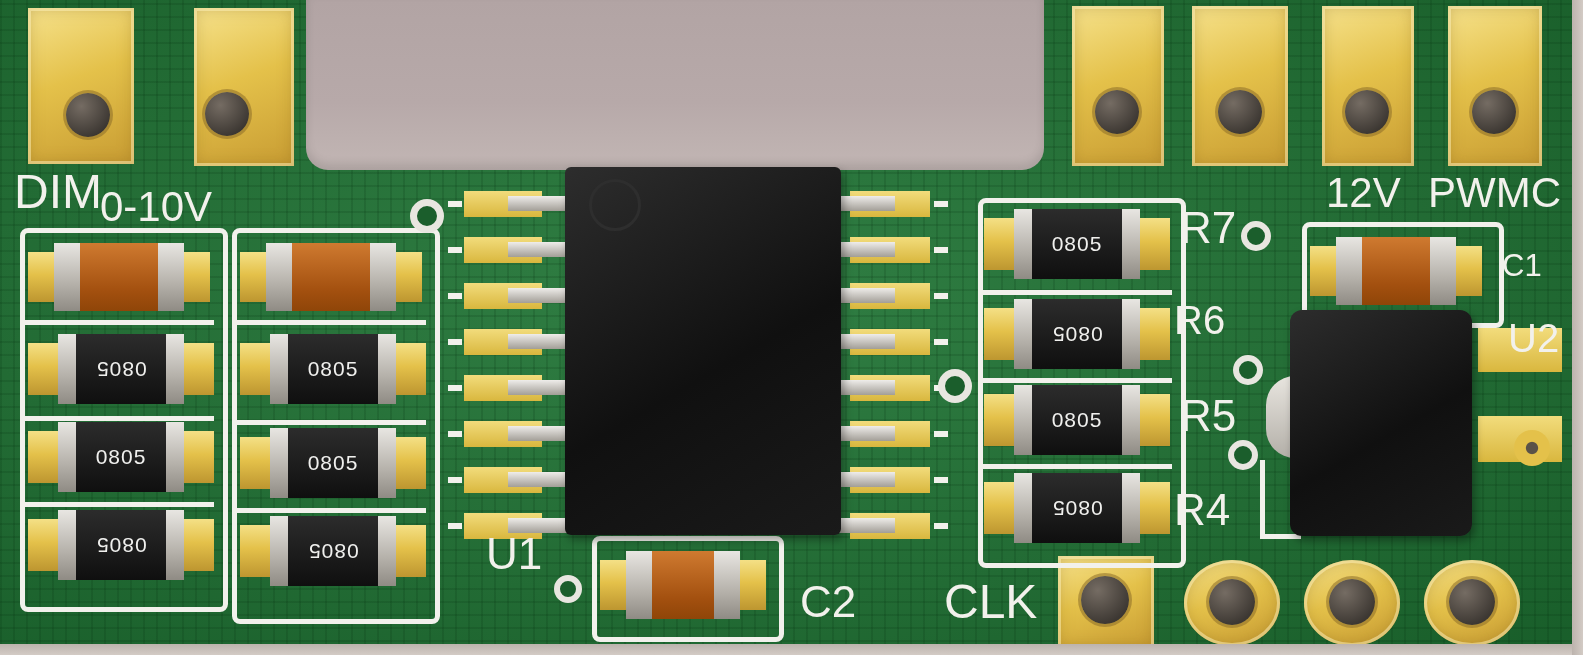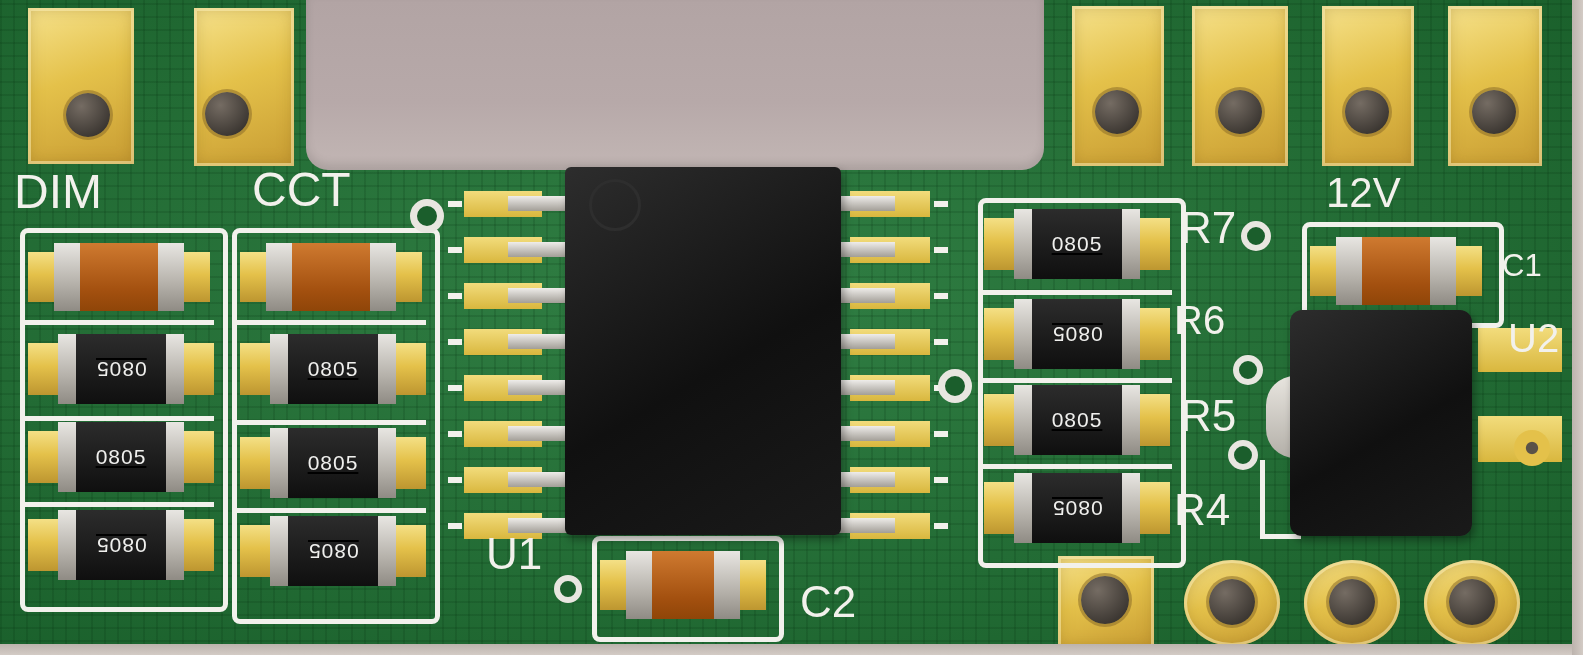--- a/index.html
+++ b/index.html
@@ -28,21 +28,21 @@
         box-shadow:0 0 0 3px rgba(140,110,40,.55);}
   .via{position:absolute;border-radius:50%;background:#1b5e2c;z-index:2;
        border:7px solid #e8e6e0;box-sizing:border-box;}
   .via.small{border-width:6px;}
   .via-gold{position:absolute;border-radius:50%;z-index:2;
             background:radial-gradient(circle,#5a5248 0 22%,var(--gold,#e4c14a) 26%);}
   .sout{position:absolute;border:5px solid var(--silkscreen,#f2f1ec);border-radius:8px;z-index:2;}
   .sdiv{position:absolute;height:5px;background:var(--silkscreen,#f2f1ec);z-index:2;}
   .brk{position:absolute;border-left:5px solid var(--silkscreen,#f2f1ec);
        border-bottom:5px solid var(--silkscreen,#f2f1ec);z-index:2;}
-  .chip{position:absolute;display:flex;align-items:center;z-index:3;text-decoration:underline;}
+  .chip{position:absolute;display:flex;align-items:center;z-index:3;}
   .gp{width:30px;height:52px;background:linear-gradient(180deg,var(--gold_hi,#f4e086),var(--gold,#e0bd45) 45%,var(--gold_dark,#bd9630));}
   .tm{width:18px;height:70px;background:linear-gradient(180deg,#e8e6e2,#b5b1aa 60%,#8f8b84);}
   .rb{flex:1;height:70px;background:linear-gradient(180deg,#2c2c2c,#0f0f0f);
       color:#f0f0ee;display:flex;align-items:center;justify-content:center;
       font-size:21px;letter-spacing:1px;}
   .cap .gp{width:26px;height:50px;}
   .cap .tm{width:26px;height:68px;}
   .cb{flex:1;height:68px;background:linear-gradient(180deg,#cf7a30,var(--cap_orange,#a3500f) 70%,#8f4508);}
   .flip{transform:rotate(180deg);}
   .ic{position:absolute;background:linear-gradient(150deg,#2d2d2d 0%,#101010 55%,#1a1a1a);
@@ -293,26 +293,28 @@
   <div class="via-gold" style="left:1514px;top:430px;width:36px;height:36px"></div>
 
   <div class="via" style="left:410px;top:199px;width:34px;height:34px"></div>
   <div class="via" style="left:938px;top:369px;width:34px;height:34px"></div>
   <div class="via small" style="left:554px;top:575px;width:28px;height:28px"></div>
   <div class="via small" style="left:1241px;top:221px;width:30px;height:30px"></div>
   <div class="via small" style="left:1233px;top:355px;width:30px;height:30px"></div>
   <div class="via small" style="left:1228px;top:440px;width:30px;height:30px"></div>
 
   <div class="lbl" style="left:14px;top:168px;font-size:48px">DIM</div>
-  <div class="lbl" style="left:252px;top:166px;font-size:48px">CCT</div>
+  <div class="lbl" style="left:100px;top:186px;font-size:42px">0-10V</div>
   <div class="lbl" style="left:486px;top:532px;font-size:44px">U1</div>
   <div class="lbl" style="left:800px;top:580px;font-size:44px">C2</div>
+  <div class="lbl" style="left:944px;top:578px;font-size:48px">CLK</div>
   <div class="lbl" style="left:1180px;top:206px;font-size:44px">R7</div>
   <div class="lbl" style="left:1174px;top:300px;font-size:40px">R6</div>
   <div class="lbl" style="left:1180px;top:394px;font-size:44px">R5</div>
   <div class="lbl" style="left:1174px;top:488px;font-size:44px">R4</div>
   <div class="lbl" style="left:1326px;top:172px;font-size:42px">12V</div>
+  <div class="lbl" style="left:1428px;top:172px;font-size:42px">PWMC</div>
   <div class="lbl" style="left:1502px;top:250px;font-size:31px">C1</div>
   <div class="lbl" style="left:1508px;top:318px;font-size:40px">U2</div>
 
   <div class="edgeb"></div>
   <div class="edger"></div>
 </div>
 
 </body></html>

